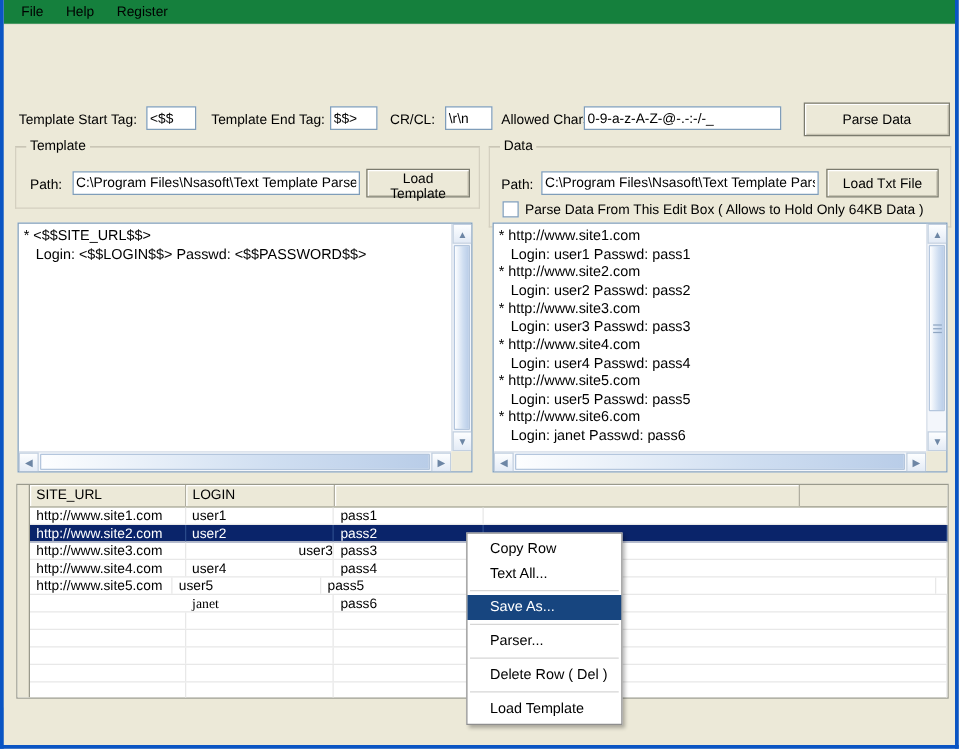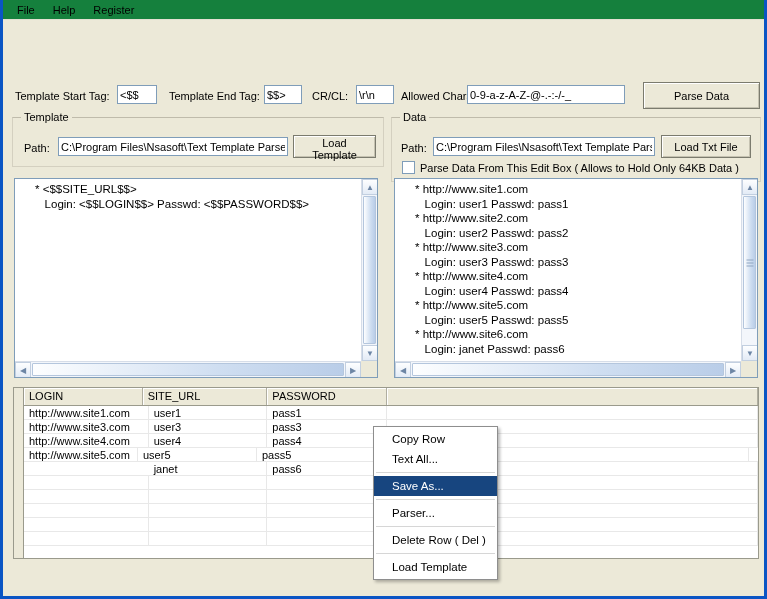--- a/index.html
+++ b/index.html
@@ -130,21 +130,21 @@
 
   
   .edit-wrap {
     position: absolute;
     border: 1px solid #7f9db9;
     background: #fff;
     overflow: hidden;
   }
   .edit-text {
     position: absolute; left: 0; top: 0; right: 17px; bottom: 17px;
-    padding: 3px 20px;
+    padding: 3px 4px;
     font-family: "Liberation Sans", sans-serif;
     font-size: 11.5px;
     line-height: 14.5px;
     white-space: pre;
     color: #000;
     overflow: hidden;
   }
   
   .sb-v {
     position: absolute; right: 0; top: 0; bottom: 16px; width: 16px;
@@ -329,53 +329,58 @@
         <div class="sb-arrow" style="right:0;top:0;">▶</div>
         <div class="sb-thumb" style="top:1px;bottom:1px;left:17px;right:17px;"></div>
       </div>
       <div class="sb-corner"></div>
     </div>
 
     <div id="grid" style="left:10px;top:367px;width:746px;height:172px;">
       <div id="grid-left-gutter"></div>
       <div style="position:absolute;left:10px;right:0;top:0;bottom:0;">
         <div id="grid-header">
+            <div class="hc" style="width: 125px;">SITE_URL</div>
             <div class="hc" style="width: 119px;">LOGIN</div>
-            <div class="hc" style="width: 125px;">SITE_URL</div>
-            <div class="hc" style="width: 120px;">PASSWORD</div>
             <div class="hc" style="width: 372px;"></div>
           </div>
         <div id="grid-body">
             <div class="grow">
               <div class="gc" style="width: 125px;">http://www.site1.com</div>
               <div class="gc" style="width: 119px;">user1</div>
               <div class="gc" style="width: 120px;">pass1</div>
               <div class="gc" style="width: 372px;"></div>
             </div>
+            <div class="grow sel">
+              <div class="gc" style="width: 125px;">http://www.site2.com</div>
+              <div class="gc" style="width: 119px;">user2</div>
+              <div class="gc" style="width: 120px;">pass2</div>
+              <div class="gc" style="width: 372px;"></div>
+            </div>
             <div class="grow">
               <div class="gc" style="width: 125px;">http://www.site3.com</div>
-              <div class="gc" style="width: 119px;">user3</div>
+              <div class="gc" style="width: 119px; text-align: right;">user3</div>
               <div class="gc" style="width: 120px;">pass3</div>
               <div class="gc" style="width: 372px;"></div>
             </div>
             <div class="grow">
               <div class="gc" style="width: 125px;">http://www.site4.com</div>
               <div class="gc" style="width: 119px;">user4</div>
               <div class="gc" style="width: 120px;">pass4</div>
               <div class="gc" style="width: 372px;"></div>
             </div>
             <div class="grow">
               <div class="gc" style="width: 114px;">http://www.site5.com</div>
               <div class="gc" style="width: 119px;">user5</div>
               <div class="gc" style="width: 120px;">pass5</div>
               <div class="gc" style="width: 372px;"></div>
             </div>
             <div class="grow">
               <div class="gc" style="width: 125px; margin-top: 33px;">http://www.site6.com</div>
-              <div class="gc" style="width: 119px;">janet</div>
+              <div class="gc" style="width: 119px; font-family: Liberation Serif, serif;">janet</div>
               <div class="gc" style="width: 120px;">pass6</div>
               <div class="gc" style="width: 372px;"></div>
             </div>
             <div class="grow">
               <div class="gc" style="width: 125px;">&nbsp;</div>
               <div class="gc" style="width: 119px;">&nbsp;</div>
               <div class="gc" style="width: 120px;">&nbsp;</div>
               <div class="gc" style="width: 372px;">&nbsp;</div>
             </div>
             <div class="grow">

